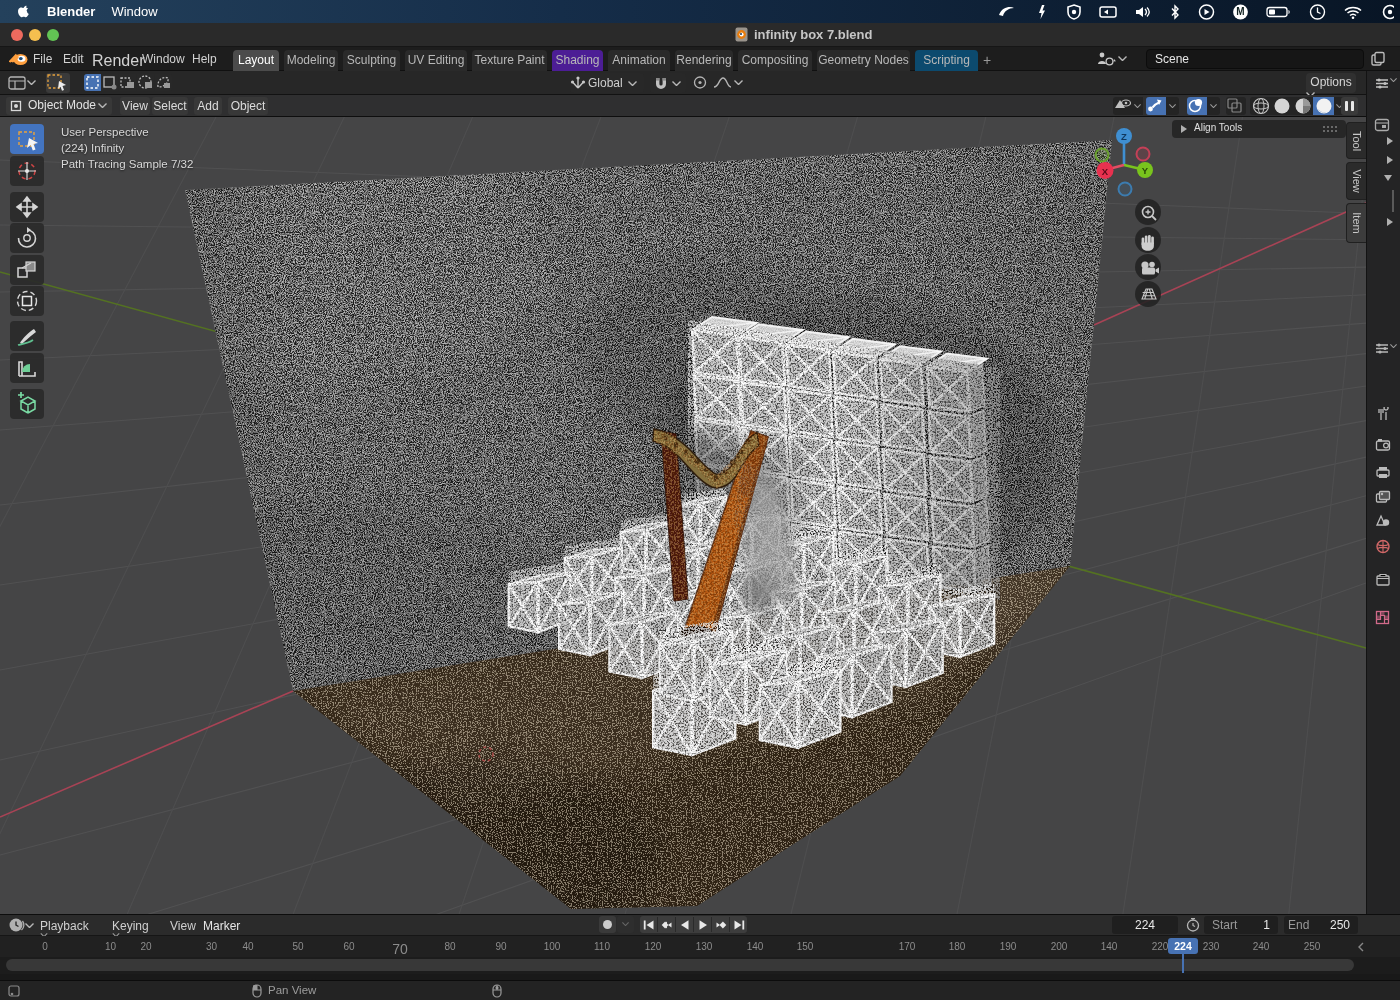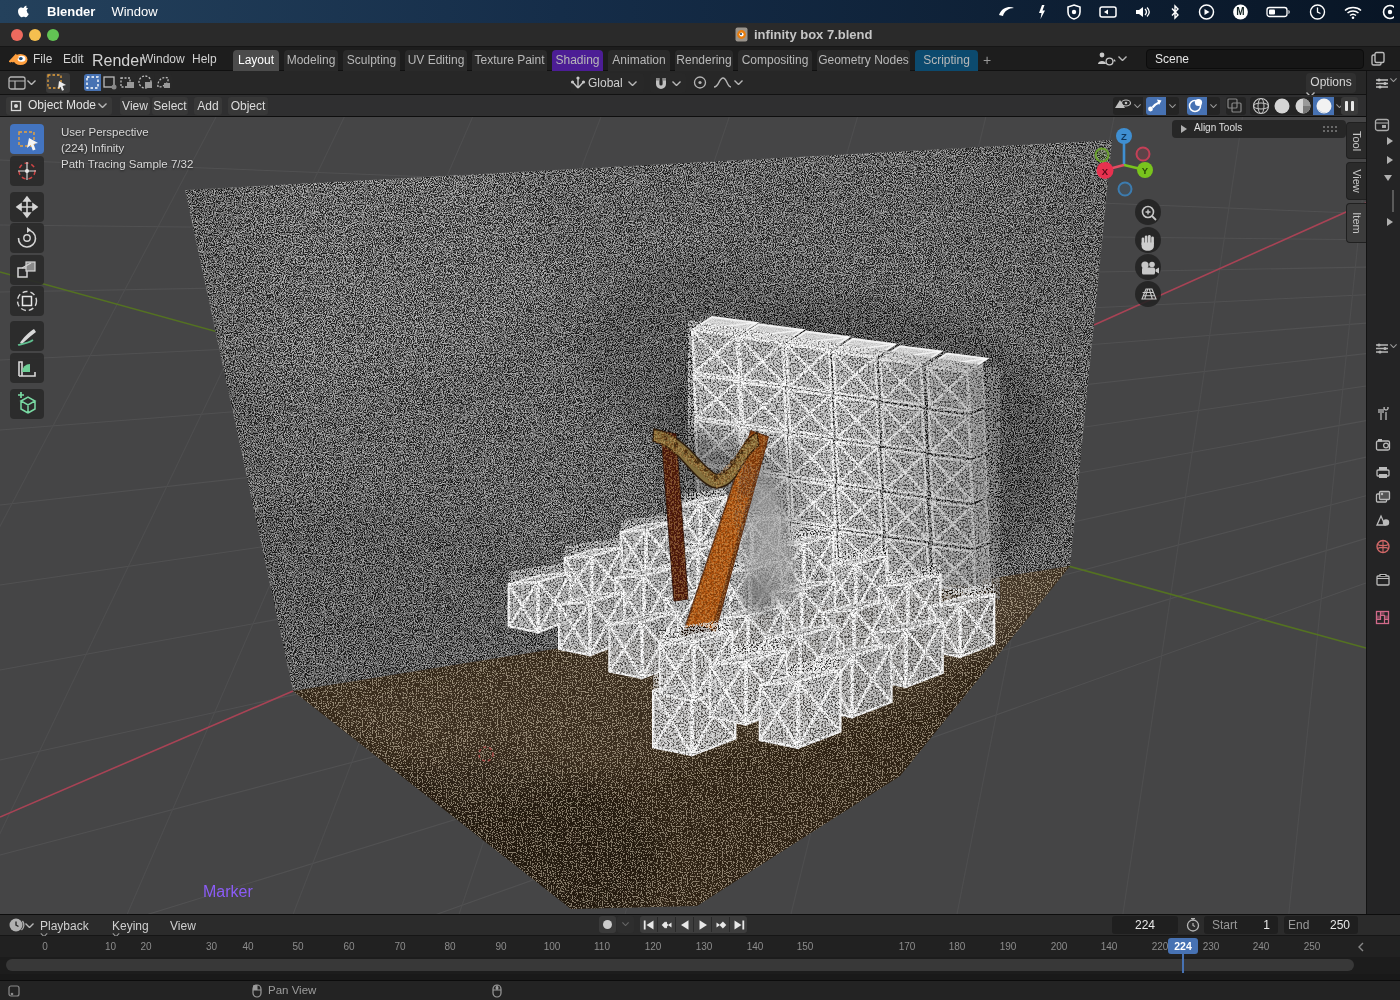--- a/index.html
+++ b/index.html
@@ -1080,21 +1080,21 @@
         <path d="M0.5 0.5 L4.5 4.5 L8.5 0.5" fill="none" stroke="#b8b8b8" stroke-width="1.4"></path>
       </svg>
     </span>
     <span class="abs" style="left:40px;top:919px;font-size:12px;color:#cfcfcf">Playback&nbsp;<svg width="8" height="4" viewBox="0 0 9 5" style="display:block">
         <path d="M0.5 0.5 L4.5 4.5 L8.5 0.5" fill="none" stroke="#999" stroke-width="1.4"></path>
       </svg></span>
     <span class="abs" style="left:112px;top:919px;font-size:12px;color:#cfcfcf">Keying&nbsp;<svg width="8" height="4" viewBox="0 0 9 5" style="display:block">
         <path d="M0.5 0.5 L4.5 4.5 L8.5 0.5" fill="none" stroke="#999" stroke-width="1.4"></path>
       </svg></span>
     <span class="abs" style="left:170px;top:919px;font-size:12px;color:#cfcfcf">View</span>
-    <span class="abs" style="left:203px;top:883px;font-size:16px;color:#8b5cf6">Marker</span>
+    <span class="abs" style="left:203px;top:919px;font-size:12px;color:#e5e5e5">Marker</span>
     <div class="abs" style="left:599px;top:916px;width:17px;height:17px;background:#3a3a3a;border-radius:3px">
       <div class="abs" style="left:4px;top:4px;width:9px;height:9px;border-radius:5px;background:#cdcdcd"></div>
     </div>
     <div class="abs" style="left:617px;top:916px;width:17px;height:17px;background:#2e2e2e;border-radius:3px">
       <span class="abs" style="left:5px;top:6px">
         <svg width="7" height="4" viewBox="0 0 9 5" style="display:block">
           <path d="M0.5 0.5 L4.5 4.5 L8.5 0.5" fill="none" stroke="#666" stroke-width="1.4"></path>
         </svg>
       </span>
     </div>
@@ -1146,21 +1146,21 @@
     <div class="abs" style="left:1204px;top:916px;width:74px;height:18px;background:#1f1f1f;border-radius:3px;font-size:12px;line-height:18px"><span style="color:#999;margin-left:8px">Start</span><span style="color:#e8e8e8;float:right;margin-right:8px">1</span></div>
     <div class="abs" style="left:1284px;top:916px;width:74px;height:18px;background:#1f1f1f;border-radius:3px;font-size:12px;line-height:18px"><span style="color:#999;margin-left:4px">End</span><span style="color:#e8e8e8;float:right;margin-right:8px">250</span></div>
     <div class="abs" style="left:0;top:936px;width:1400px;height:21px;background:#212121"></div>
     <span class="abs" style="left:25px;top:941px;width:40px;text-align:center;font-size:10px;color:#8c8c8c">0</span>
     <span class="abs" style="left:76px;top:941px;width:40px;text-align:right;font-size:10px;color:#8c8c8c">10</span>
     <span class="abs" style="left:126px;top:941px;width:40px;text-align:center;font-size:10px;color:#8c8c8c">20</span>
     <span class="abs" style="left:177px;top:941px;width:40px;text-align:right;font-size:10px;color:#8c8c8c">30</span>
     <span class="abs" style="left:228px;top:941px;width:40px;text-align:center;font-size:10px;color:#8c8c8c">40</span>
     <span class="abs" style="left:278px;top:941px;width:40px;text-align:center;font-size:10px;color:#8c8c8c">50</span>
     <span class="abs" style="left:329px;top:941px;width:40px;text-align:center;font-size:10px;color:#8c8c8c">60</span>
-    <span class="abs" style="left:380px;top:941px;width:40px;text-align:center;font-size:10px;color:#8c8c8c">70</span>
+    <span class="abs" style="left:380px;top:941px;width:40px;text-align:center;font-size:14px;color:#8c8c8c">70</span>
     <span class="abs" style="left:430px;top:941px;width:40px;text-align:center;font-size:10px;color:#8c8c8c">80</span>
     <span class="abs" style="left:481px;top:941px;width:40px;text-align:center;font-size:10px;color:#8c8c8c">90</span>
     <span class="abs" style="left:532px;top:941px;width:40px;text-align:center;font-size:10px;color:#8c8c8c">100</span>
     <span class="abs" style="left:582px;top:941px;width:40px;text-align:center;font-size:10px;color:#8c8c8c">110</span>
     <span class="abs" style="left:633px;top:941px;width:40px;text-align:center;font-size:10px;color:#8c8c8c">120</span>
     <span class="abs" style="left:684px;top:941px;width:40px;text-align:center;font-size:10px;color:#8c8c8c">130</span>
     <span class="abs" style="left:735px;top:941px;width:40px;text-align:center;font-size:10px;color:#8c8c8c">140</span>
     <span class="abs" style="left:785px;top:941px;width:40px;text-align:center;font-size:10px;color:#8c8c8c">150</span>
     <span class="abs" style="left:836px;top:963px;width:40px;text-align:center;font-size:10px;color:#8c8c8c">160</span>
     <span class="abs" style="left:887px;top:941px;width:40px;text-align:center;font-size:10px;color:#8c8c8c">170</span>

